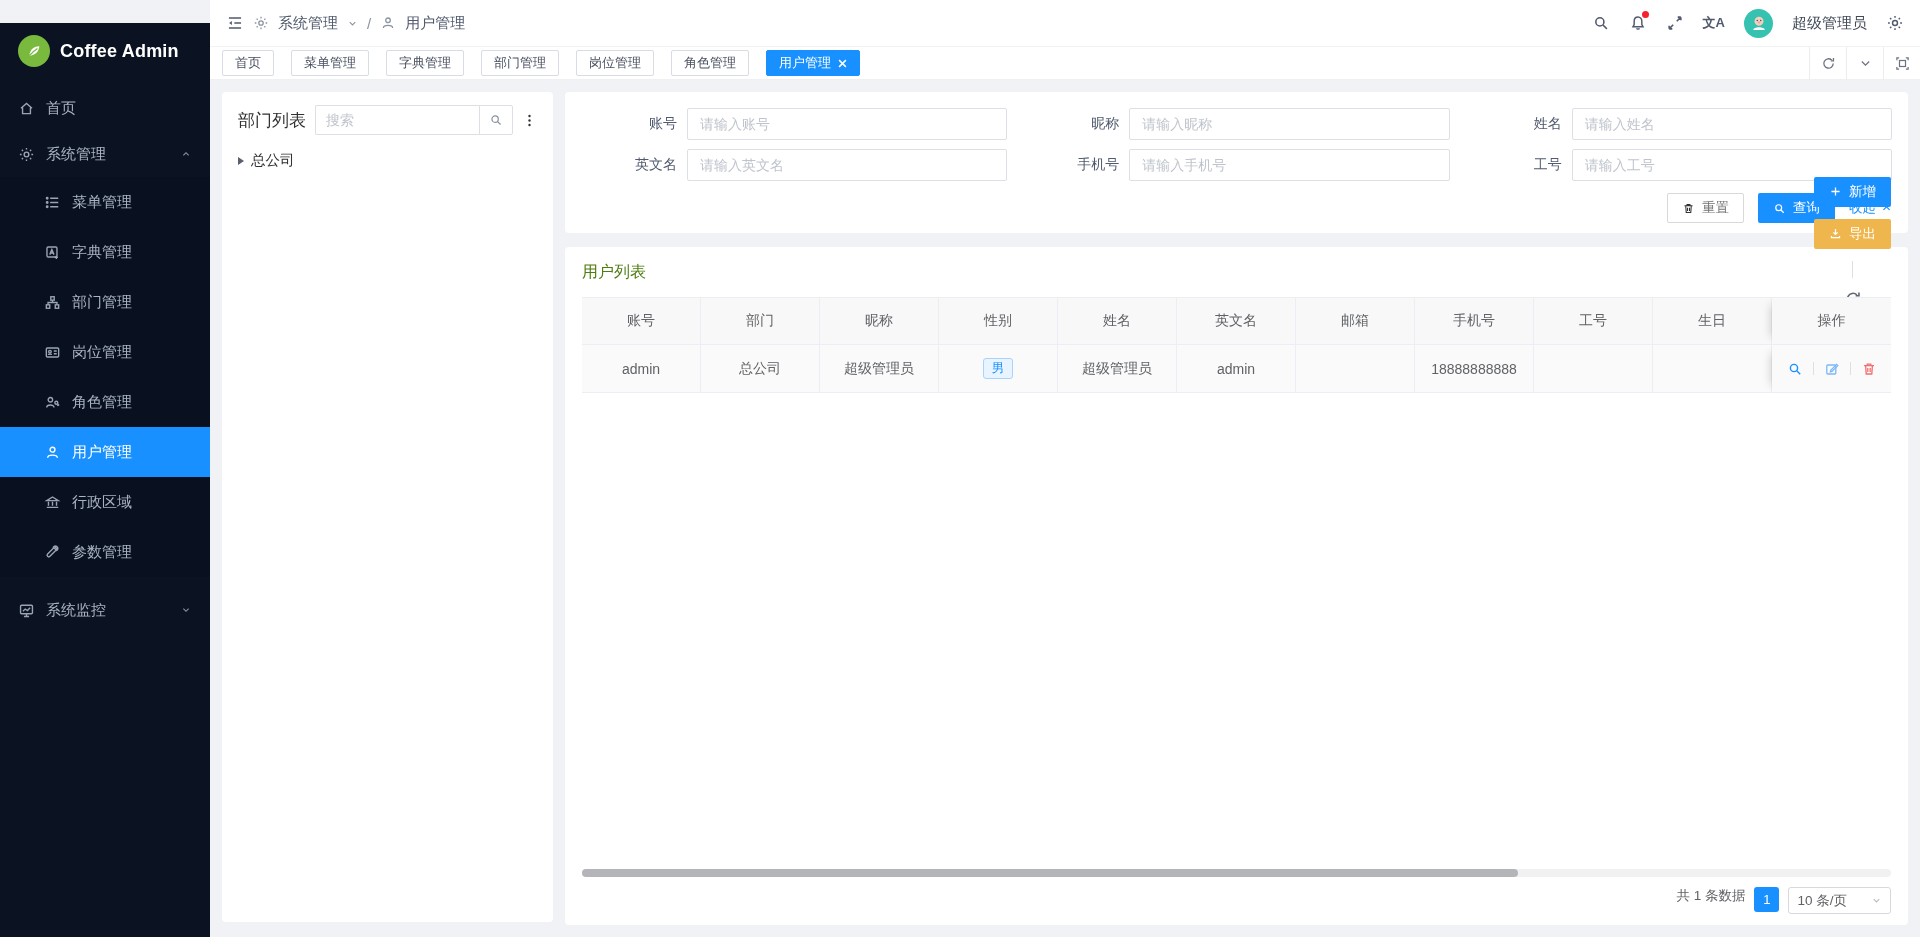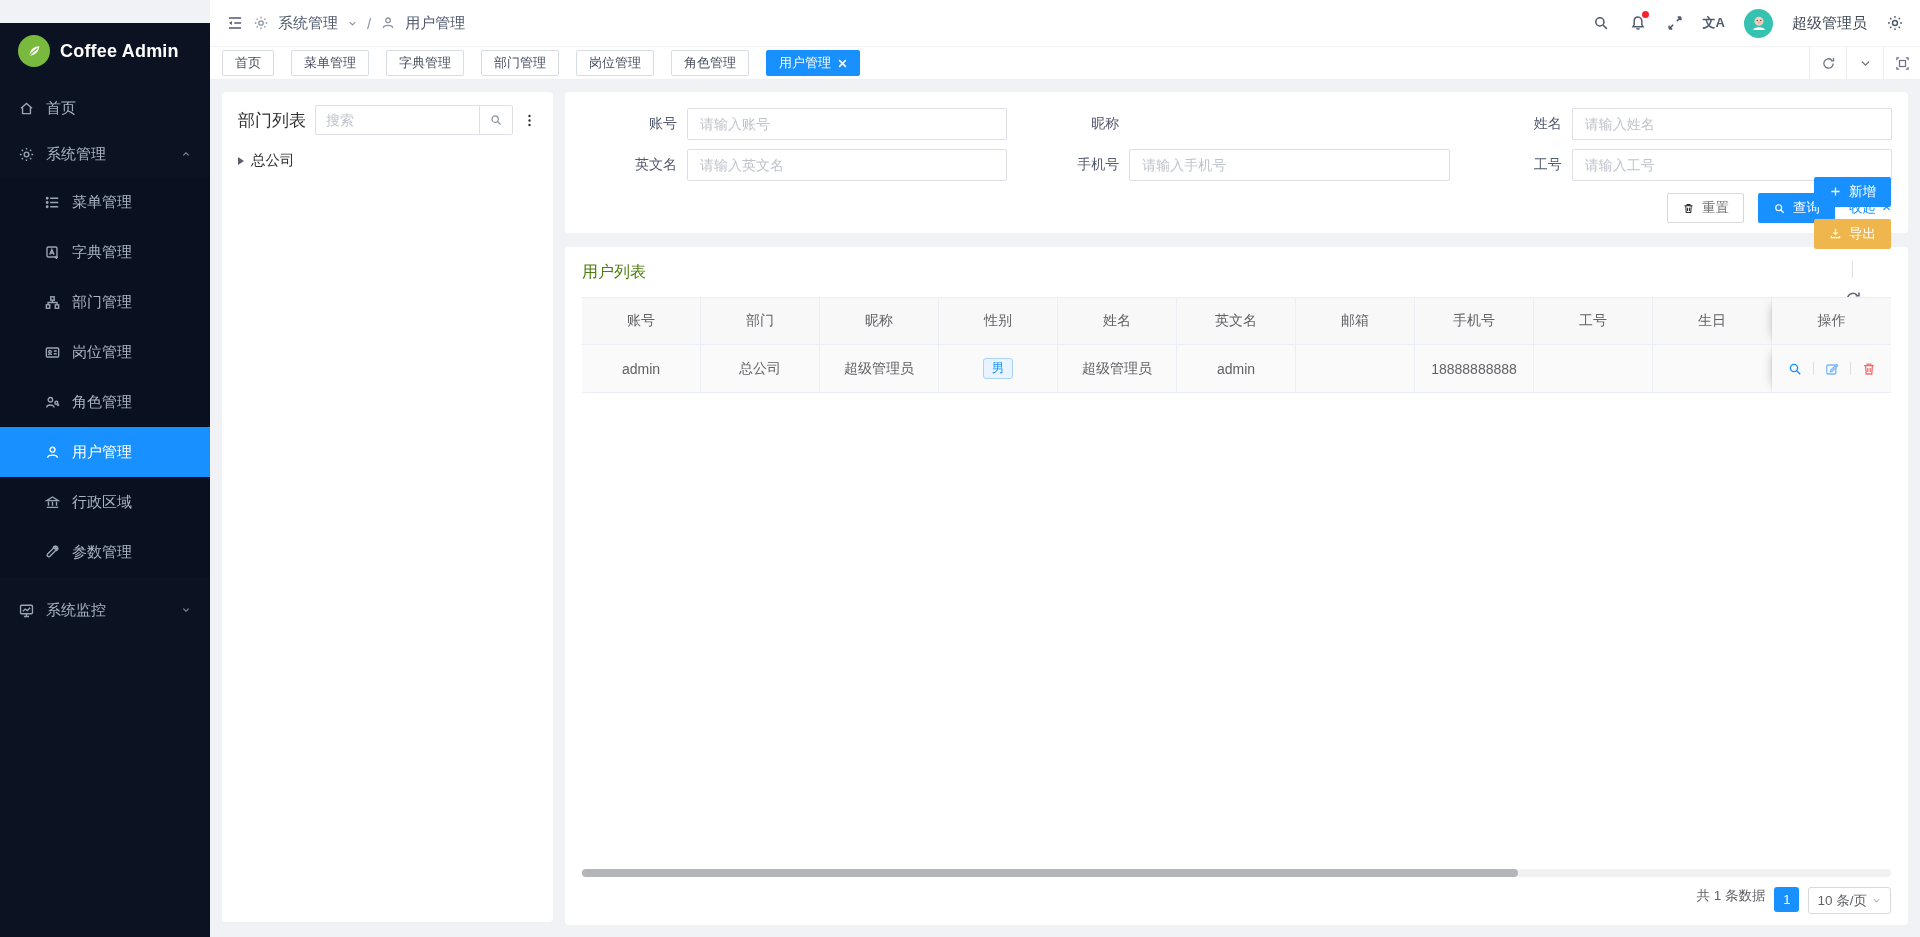--- a/index.html
+++ b/index.html
@@ -91,21 +91,21 @@
   .tag-male { padding:1px 8px; font-size:12.5px; color:#1890ff; background:#e8f4ff; border:1px solid #a9d3ff; border-radius:3px; line-height:17px; }
   .op-cell { gap:10px; }
   .op-ic { width:16px; height:16px; cursor:pointer; }
   .op-sep { width:1px; height:13px; background:#dcdfe6; }
 
   .hscroll { position:absolute; left:17px; right:17px; bottom:48px; height:8px; border-radius:4px; background:#f1f1f1; }
   .hthumb { position:absolute; left:0; top:0; height:8px; width:71.5%; border-radius:4px; background:#b3b5b9; cursor:pointer; }
 
   .pager { position:absolute; right:17px; bottom:11px; display:flex; align-items:flex-start; gap:9px; color:#606266; font-size:13.5px; }
   .page-num { width:25px; height:25px; background:#1890ff; color:#fff; border-radius:3px; display:flex; align-items:center; justify-content:center; font-size:13px; cursor:pointer; }
-  .page-size { height:27px; border:1px solid #d9d9d9; border-radius:3px; display:flex; align-items:center; gap:4px; padding:0 8px; color:#606266; cursor:pointer; background:#fff; }
+  .page-size { height:27px; border:1px solid #d9d9d9; border-radius:3px; display:flex; align-items:center; gap:24px; padding:0 8px; color:#606266; cursor:pointer; background:#fff; }
   .page-size .chev { color:#b7bcc4; }
 </style>
 </head>
 <body>
 
 <aside class="sidebar">
   <div class="logo">
     <span class="logo-badge">
       <svg width="20" height="20" viewBox="0 0 16 16" fill="none" stroke="#fff" stroke-width="1.2">
         <path d="M4.2 11.8 C4.8 6.5 8.3 4.2 12.3 4.2 C11.8 8.8 8.8 11.4 4.2 11.8 Z" fill="#fff" stroke="none"></path>
@@ -333,20 +333,21 @@
   </section>
 
   <section class="card filter">
     <div class="fgrid">
       <div class="fitem">
         <span class="flabel">账号</span>
         <input type="text" placeholder="请输入账号" style="">
       </div>
       <div class="fitem">
         <span class="flabel">昵称</span>
+        <input type="text" placeholder="请输入昵称" style="">
       </div>
       <div class="fitem">
         <span class="flabel">姓名</span>
         <input type="text" placeholder="请输入姓名" style="">
       </div>
       <div class="fitem">
         <span class="flabel">英文名</span>
         <input type="text" placeholder="请输入英文名" style="">
       </div>
       <div class="fitem">

